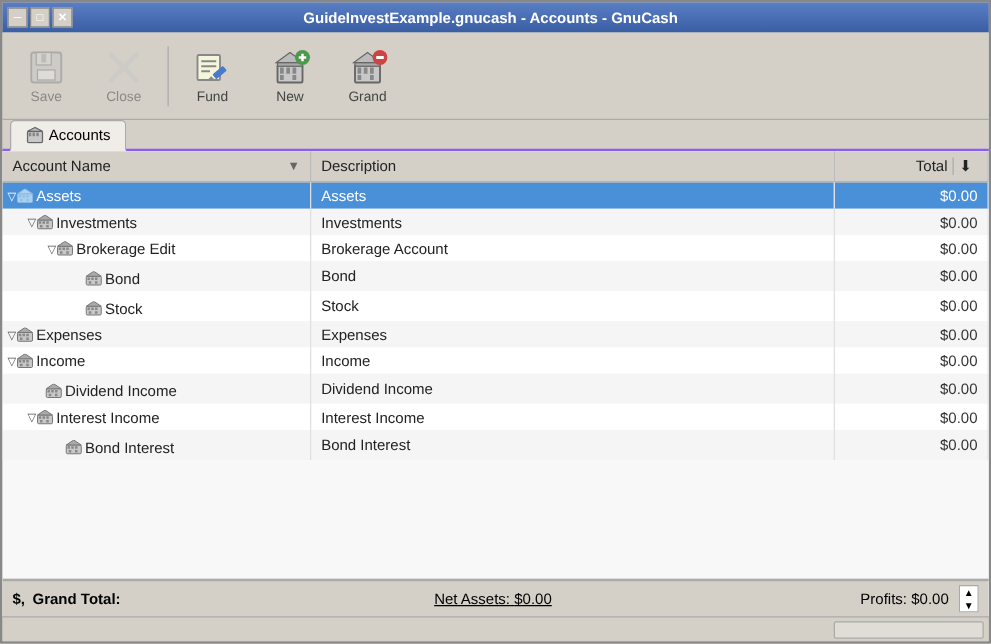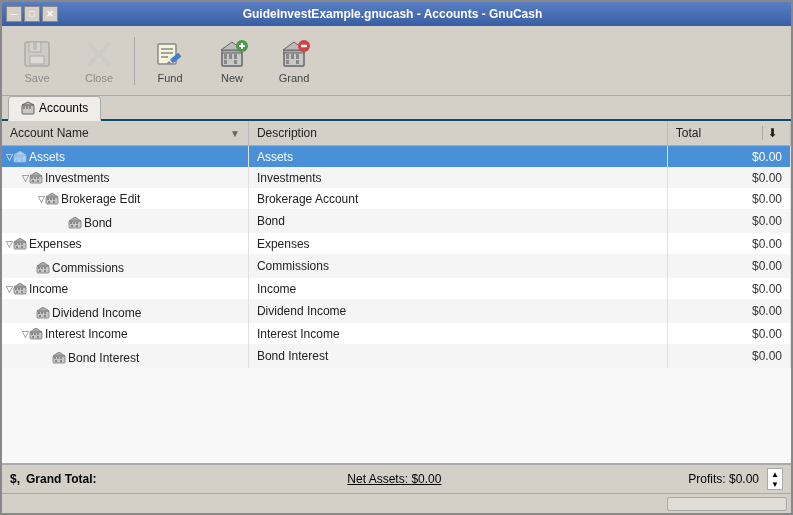--- a/index.html
+++ b/index.html
@@ -97,21 +97,21 @@
       background: #aaa;
       margin: 0 2px;
     }
 
     
     .tabs-bar {
       background: #d4d0c8;
       display: flex;
       align-items: flex-end;
       padding: 0 6px;
-      border-bottom: 2px solid #0c4a6e;
+      border-bottom: 2px solid #8b5cf6;
     }
 
     .tab {
       background: #d4d0c8;
       border: 1px solid #aaa;
       border-bottom: none;
       padding: 4px 12px;
       font-size: 12px;
       cursor: pointer;
       display: flex;
@@ -399,21 +399,21 @@
                 <span>Account Name</span>
                 <span class="down-arrow">▼</span>
               </div>
             </th>
             <th style="width:340px;margin-top:10px;">
               <div class="col-header-inner">
                 <span>Description</span>
               </div>
             </th>
             <th style="width:100px; text-align:right;">
-              <div class="col-header-inner" style="justify-content:space-between;">
+              <div class="col-header-inner" style="justify-content:flex-end;">
                 <span>Total</span>
                 <span style="width:20px; display:flex; align-items:center; justify-content:center; border-left: 1px solid #aaa; margin-left:4px;">⬇</span>
               </div>
             </th>
           </tr>
         </thead>
         <tbody id="accounts-tbody">
 
         <tr class="selected">
               <td style="padding-left: 4px;"><span style="display:inline-flex;align-items:center;">
@@ -477,51 +477,51 @@
       <rect x="3" y="8" width="2" height="2" fill="#888"></rect>
       <rect x="8" y="8" width="2" height="2" fill="#888"></rect>
       <polygon points="7,0 1,4 13,4" fill="#aaa" stroke="#777" stroke-width="0.8"></polygon>
     </svg>
       <span>Bond</span>
     </span></td>
               <td>Bond</td>
               <td class="total-col">$0.00</td>
             </tr>
             <tr>
+              <td style="padding-left: 52px;"><span style="display:inline-flex;align-items:center;">
+      <span style="width:14px;display:inline-block;"></span>
+      <svg width="14" height="12" viewBox="0 0 14 12" style="display:inline-block;vertical-align:middle;margin-right:2px;">
+      <rect x="1" y="4" width="12" height="7" rx="1" fill="#c8c8c8" stroke="#777" stroke-width="0.8"></rect>
+      <rect x="2" y="5" width="2" height="2" fill="#888"></rect>
+      <rect x="5" y="5" width="2" height="2" fill="#888"></rect>
+      <rect x="8" y="5" width="2" height="2" fill="#888"></rect>
+      <rect x="3" y="8" width="2" height="2" fill="#888"></rect>
+      <rect x="8" y="8" width="2" height="2" fill="#888"></rect>
+      <polygon points="7,0 1,4 13,4" fill="#aaa" stroke="#777" stroke-width="0.8"></polygon>
+    </svg>
+      <span>Stock</span>
+    </span></td>
+              <td>Stock</td>
+              <td class="total-col">$0.00</td>
+            </tr>
+            <tr>
               <td style="padding-left: 4px;"><span style="display:inline-flex;align-items:center;">
       <span style="font-size:9px;color:#555;cursor:pointer;">▽</span>
       <svg width="14" height="12" viewBox="0 0 14 12" style="display:inline-block;vertical-align:middle;margin-right:2px;">
       <rect x="1" y="4" width="12" height="7" rx="1" fill="#c8c8c8" stroke="#777" stroke-width="0.8"></rect>
       <rect x="2" y="5" width="2" height="2" fill="#888"></rect>
       <rect x="5" y="5" width="2" height="2" fill="#888"></rect>
       <rect x="8" y="5" width="2" height="2" fill="#888"></rect>
       <rect x="3" y="8" width="2" height="2" fill="#888"></rect>
       <rect x="8" y="8" width="2" height="2" fill="#888"></rect>
       <polygon points="7,0 1,4 13,4" fill="#aaa" stroke="#777" stroke-width="0.8"></polygon>
     </svg>
       <span>Expenses</span>
     </span></td>
               <td>Expenses</td>
-              <td class="total-col">$0.00</td>
-            </tr>
-            <tr>
-              <td style="padding-left: 20px;"><span style="display:inline-flex;align-items:center;">
-      <span style="width:14px;display:inline-block;"></span>
-      <svg width="14" height="12" viewBox="0 0 14 12" style="display:inline-block;vertical-align:middle;margin-right:2px;">
-      <rect x="1" y="4" width="12" height="7" rx="1" fill="#c8c8c8" stroke="#777" stroke-width="0.8"></rect>
-      <rect x="2" y="5" width="2" height="2" fill="#888"></rect>
-      <rect x="5" y="5" width="2" height="2" fill="#888"></rect>
-      <rect x="8" y="5" width="2" height="2" fill="#888"></rect>
-      <rect x="3" y="8" width="2" height="2" fill="#888"></rect>
-      <rect x="8" y="8" width="2" height="2" fill="#888"></rect>
-      <polygon points="7,0 1,4 13,4" fill="#aaa" stroke="#777" stroke-width="0.8"></polygon>
-    </svg>
-      <span>Commissions</span>
-    </span></td>
-              <td>Commissions</td>
               <td class="total-col">$0.00</td>
             </tr>
             <tr>
               <td style="padding-left: 4px;"><span style="display:inline-flex;align-items:center;">
       <span style="font-size:9px;color:#555;cursor:pointer;">▽</span>
       <svg width="14" height="12" viewBox="0 0 14 12" style="display:inline-block;vertical-align:middle;margin-right:2px;">
       <rect x="1" y="4" width="12" height="7" rx="1" fill="#c8c8c8" stroke="#777" stroke-width="0.8"></rect>
       <rect x="2" y="5" width="2" height="2" fill="#888"></rect>
       <rect x="5" y="5" width="2" height="2" fill="#888"></rect>
       <rect x="8" y="5" width="2" height="2" fill="#888"></rect>

